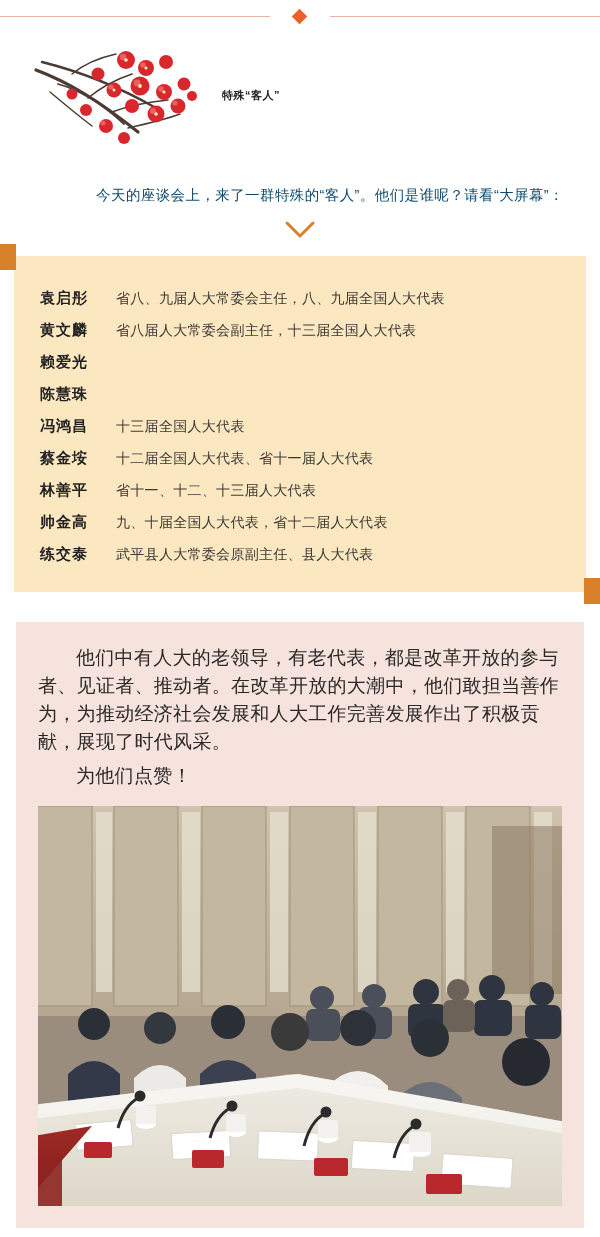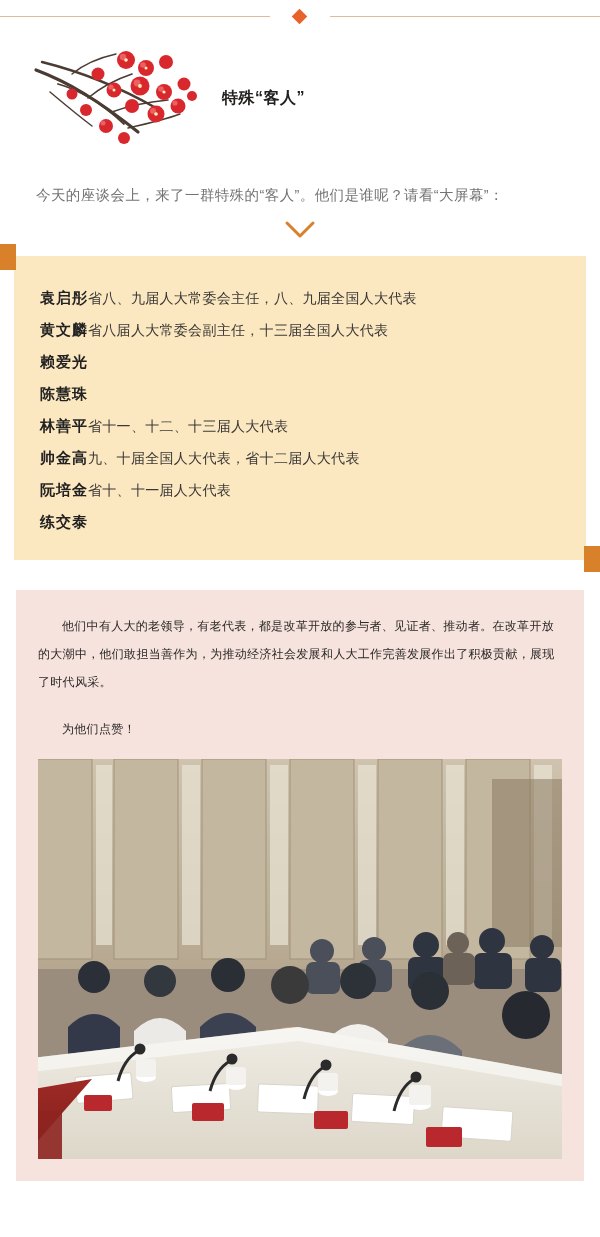--- a/index.html
+++ b/index.html
@@ -48,33 +48,34 @@
     position: absolute;
     left: 28px;
     top: 6px;
     width: 185px;
     height: 108px;
   }
   .header-title {
     position: absolute;
     left: 222px;
     top: 54px;
-    font-size: 16px;
+    font-size: 11px;
     font-weight: bold;
     color: #23211f;
     letter-spacing: 0.5px;
   }
 
   
   .intro {
     margin: 28px 36px 0 36px;
     font-size: 14.5px;
-    color: #737373;
+    color: #0c4a6e;
     line-height: 26px;
     letter-spacing: 0.4px;
+    text-align: right;
   }
 
   
   .chevron-wrap {
     height: 44px;
     position: relative;
   }
   .chevron {
     position: absolute;
     left: 50%;
@@ -100,49 +101,51 @@
     background: #fce8c0;
     margin: 0 14px;
     padding: 26px 0 22px 0;
   }
   .name-row {
     display: flex;
     align-items: baseline;
     padding: 0 0 0 26px;
     height: 32px;
     line-height: 32px;
+    gap: 16px;
   }
   .name-row .nm {
     font-size: 15px;
     font-weight: bold;
     color: #222;
     white-space: nowrap;
     letter-spacing: 1px;
   }
   .name-row .desc {
     font-size: 14px;
     color: #3a3836;
+    margin-left: 12px;
     white-space: nowrap;
     letter-spacing: 0.3px;
   }
 
   
   .bottom-card {
     margin: 30px 16px 0 16px;
     background: #f7e3de;
     padding: 22px 22px 22px 22px;
   }
   .bottom-card p {
-    font-size: 12px;
+    font-size: 19px;
     color: #2b2927;
     line-height: 28px;
     text-indent: 2em;
     letter-spacing: 0.3px;
   }
-  .bottom-card p + p { margin-top: 19px; }
+  .bottom-card p + p { margin-top: 6px; }
 
   .photo {
     margin-top: 16px;
     width: 100%;
     height: 400px;
     position: relative;
     overflow: hidden;
     background: #9a8d7d;
   }
   .photo svg { display: block; }
@@ -237,33 +240,38 @@
       <span class="nm">黄文麟</span>
       <span class="desc">省八届人大常委会副主任，十三届全国人大代表</span>
     </div>
     <div class="name-row">
       <span class="nm">赖爱光</span>
     </div>
     <div class="name-row">
       <span class="nm">陈慧珠</span>
     </div>
     <div class="name-row">
+      <span class="nm">冯鸿昌</span>
+      <span class="desc">十三届全国人大代表</span>
+    </div>
+    <div class="name-row">
+      <span class="nm">蔡金垵</span>
+      <span class="desc">十二届全国人大代表、省十一届人大代表</span>
+    </div>
+    <div class="name-row">
       <span class="nm">林善平</span>
       <span class="desc">省十一、十二、十三届人大代表</span>
     </div>
     <div class="name-row">
       <span class="nm">帅金高</span>
       <span class="desc">九、十届全国人大代表，省十二届人大代表</span>
     </div>
     <div class="name-row">
-      <span class="nm">阮培金</span>
-      <span class="desc">省十、十一届人大代表</span>
-    </div>
-    <div class="name-row">
       <span class="nm">练交泰</span>
+      <span class="desc">武平县人大常委会原副主任、县人大代表</span>
     </div>
 
   </div>
 </div>
 
 <div class="bottom-card">
   <p>他们中有人大的老领导，有老代表，都是改革开放的参与者、见证者、推动者。在改革开放的大潮中，他们敢担当善作为，为推动经济社会发展和人大工作完善发展作出了积极贡献，展现了时代风采。</p>
   <p>为他们点赞！</p>
 
   <div class="photo">

